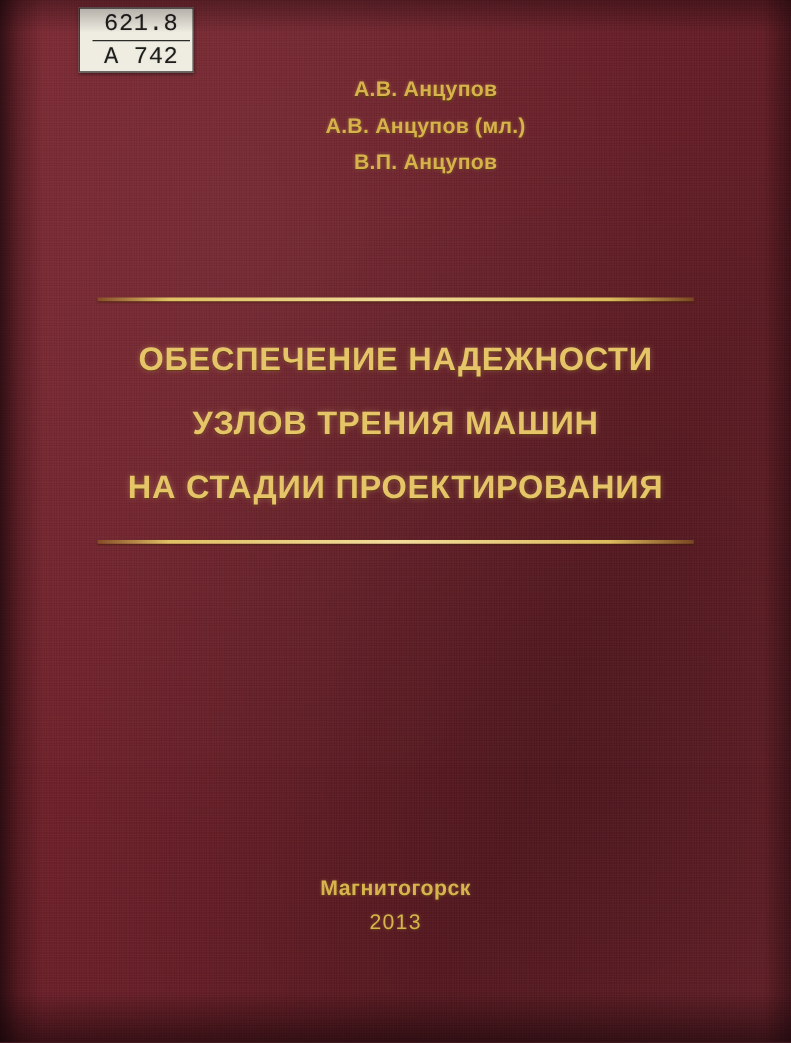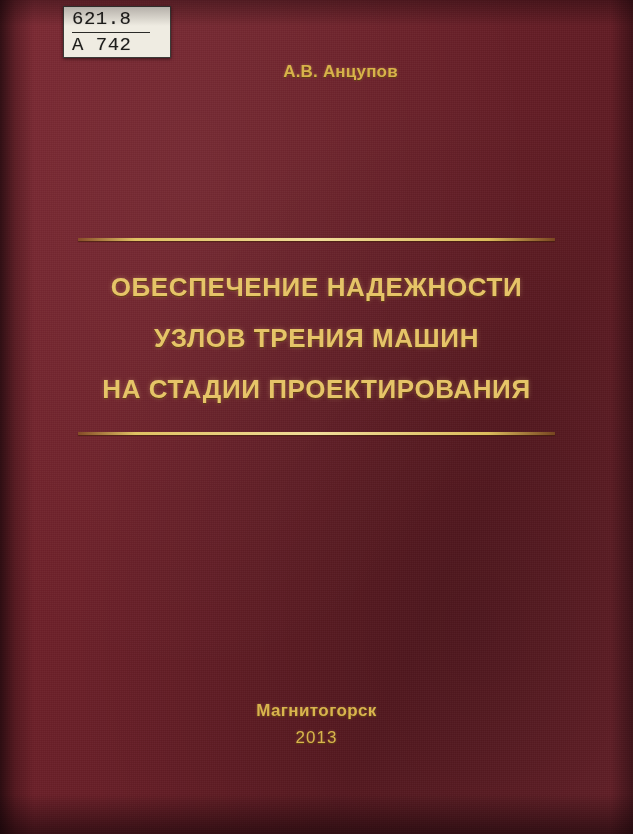--- a/index.html
+++ b/index.html
@@ -66,31 +66,31 @@
     width: 22px;
     background: linear-gradient(270deg, rgba(15,3,6,0.42) 0%, rgba(0,0,0,0) 100%);
     pointer-events: none;
   }
 
   
   #call-number-label {
     position: absolute;
     left: 63px;
     top: 6px;
-    width: 108px;
+    width: 92px;
     height: 52px;
     background: #efece2;
     border: 1px solid #3b3b38;
     box-shadow: 0 1px 3px rgba(0,0,0,0.5);
     font-family: "Liberation Mono", monospace;
     color: #1d1d1b;
     display: flex;
     flex-direction: column;
     justify-content: center;
-    align-items: flex-start;
+    align-items: center;
     padding-left: 8px;
     box-sizing: border-box;
     line-height: 1.08;
   }
   #call-number-label .cn-line {
     font-size: 19px;
     letter-spacing: 0.5px;
     text-shadow: 0 0 1px rgba(0,0,0,0.25);
   }
   #call-number-label .cn-divider {
@@ -189,20 +189,22 @@
   <div id="cover-texture"></div>
 
   <div id="call-number-label">
     <div class="cn-line">621.8</div>
     <div class="cn-divider"></div>
     <div class="cn-line">A 742</div>
   </div>
 
   <div id="authors">
     <div class="author-line">А.В. Анцупов</div>
+    <div class="author-line">А.В. Анцупов (мл.)</div>
+    <div class="author-line">В.П. Анцупов</div>
   </div>
 
   <div class="gold-rule" id="rule-top"></div>
 
   <div id="title-block">
     <div class="title-line">ОБЕСПЕЧЕНИЕ НАДЕЖНОСТИ</div>
     <div class="title-line">УЗЛОВ ТРЕНИЯ МАШИН</div>
     <div class="title-line">НА СТАДИИ ПРОЕКТИРОВАНИЯ</div>
   </div>
 

